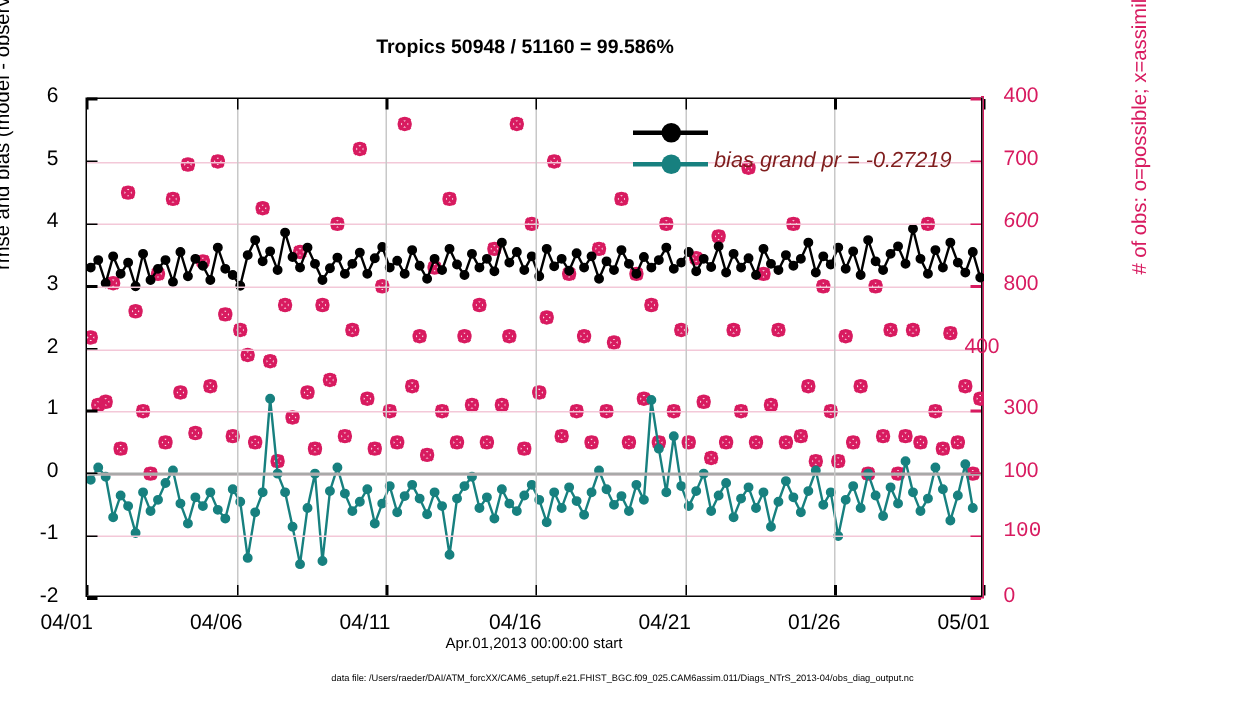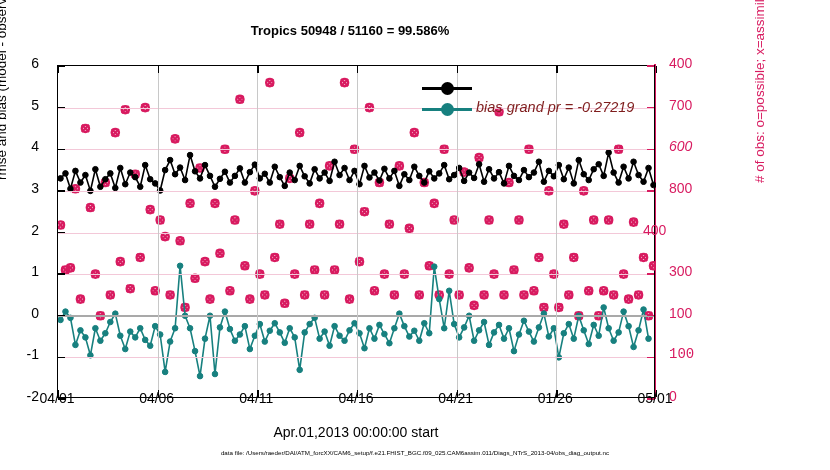--- a/index.html
+++ b/index.html
@@ -24,31 +24,31 @@
 
   .ytick{position:absolute;left:0;width:7px;height:1.4px;background:#000;}
   .ytickR{position:absolute;right:0;width:7px;height:1.4px;background:#d81b60;}
   .xtick{position:absolute;bottom:0;width:1.4px;height:7px;background:#000;}
   .xtickT{position:absolute;top:0;width:1.4px;height:7px;background:#000;}
 
   .ylab{position:absolute;right:0;transform:translate(-12px,-10px);
         font-size:14px;color:#000;text-align:right;width:40px;}
   .ylabR{position:absolute;left:0;transform:translate(14px,-10px);
         font-size:14px;color:#d81b60;text-align:left;width:46px;}
-  .xlab{position:absolute;font-size:14px;color:#000;text-align:center;
-        width:60px;transform:translateX(-30px);top:390px;}
+  .xlab{position:absolute;font-size:14px;color:#000;text-align:left;
+        width:60px;transform:translateX(-30px);top:406px;}
 
   #yAxisTitle{position:absolute;left:-6px;top:232px;width:320px;
       transform:rotate(-90deg);transform-origin:0 0;
       font-size:13.5px;color:#000;text-align:center;}
   #yAxisTitleR{position:absolute;left:752px;top:243px;width:330px;
       transform:rotate(-90deg);transform-origin:0 0;
       font-size:13.5px;color:#d81b60;text-align:center;}
   #xAxisTitle{position:absolute;left:57px;top:424px;width:598px;
-      text-align:center;font-size:14px;color:#000;}
+      text-align:center;font-size:10px;color:#000;}
 
   #footer{position:absolute;left:0;top:449px;width:830px;text-align:center;
       font-size:6.2px;color:#000;font-family:"Liberation Sans",sans-serif;}
 
   
   #legend{position:absolute;left:422px;top:78px;width:232px;}
   .lgrow{position:relative;height:21px;}
   .lgline{position:absolute;left:0;top:9px;width:50px;height:3px;}
   .lgmark{position:absolute;left:19px;top:4px;width:13px;height:13px;
           border-radius:50%;}

